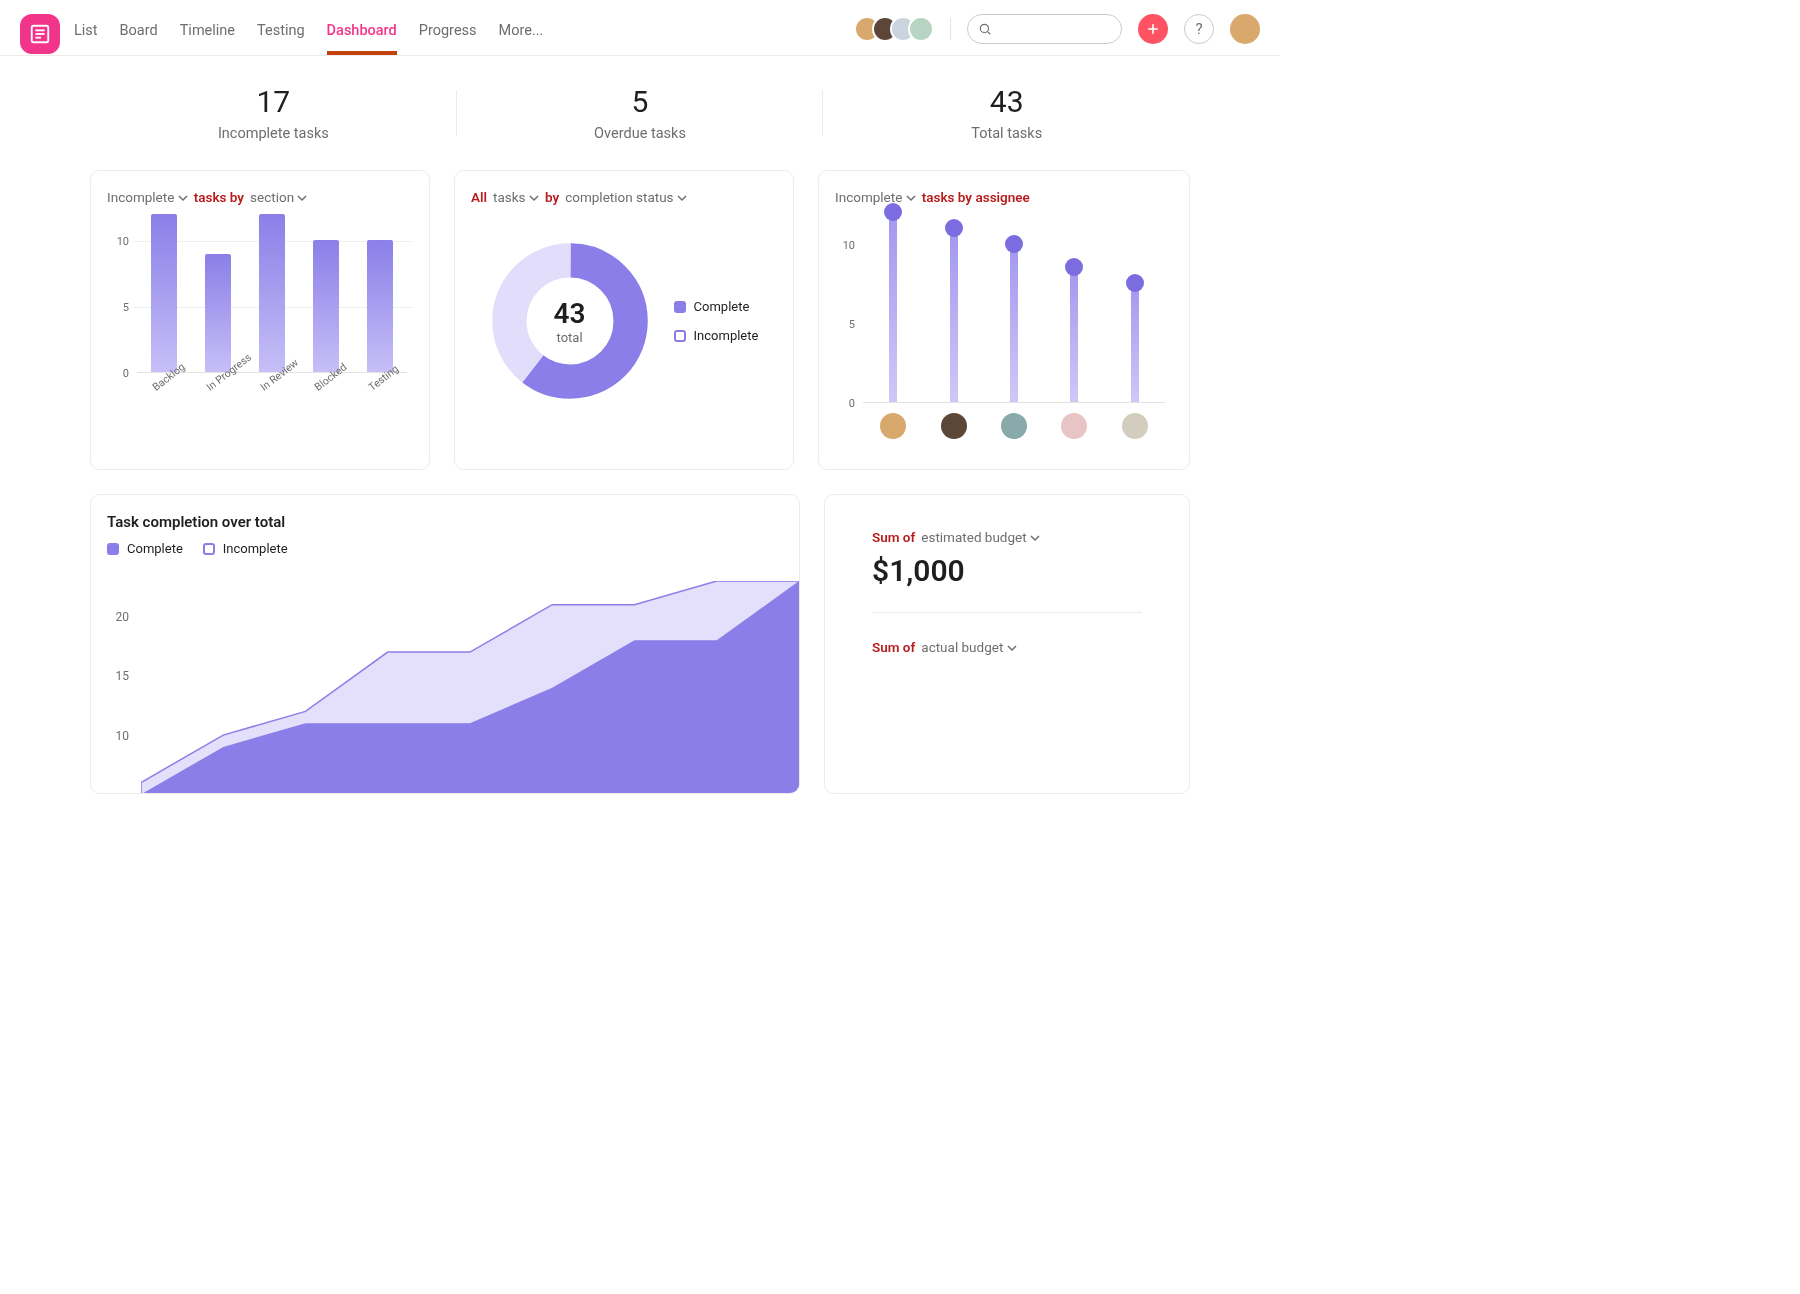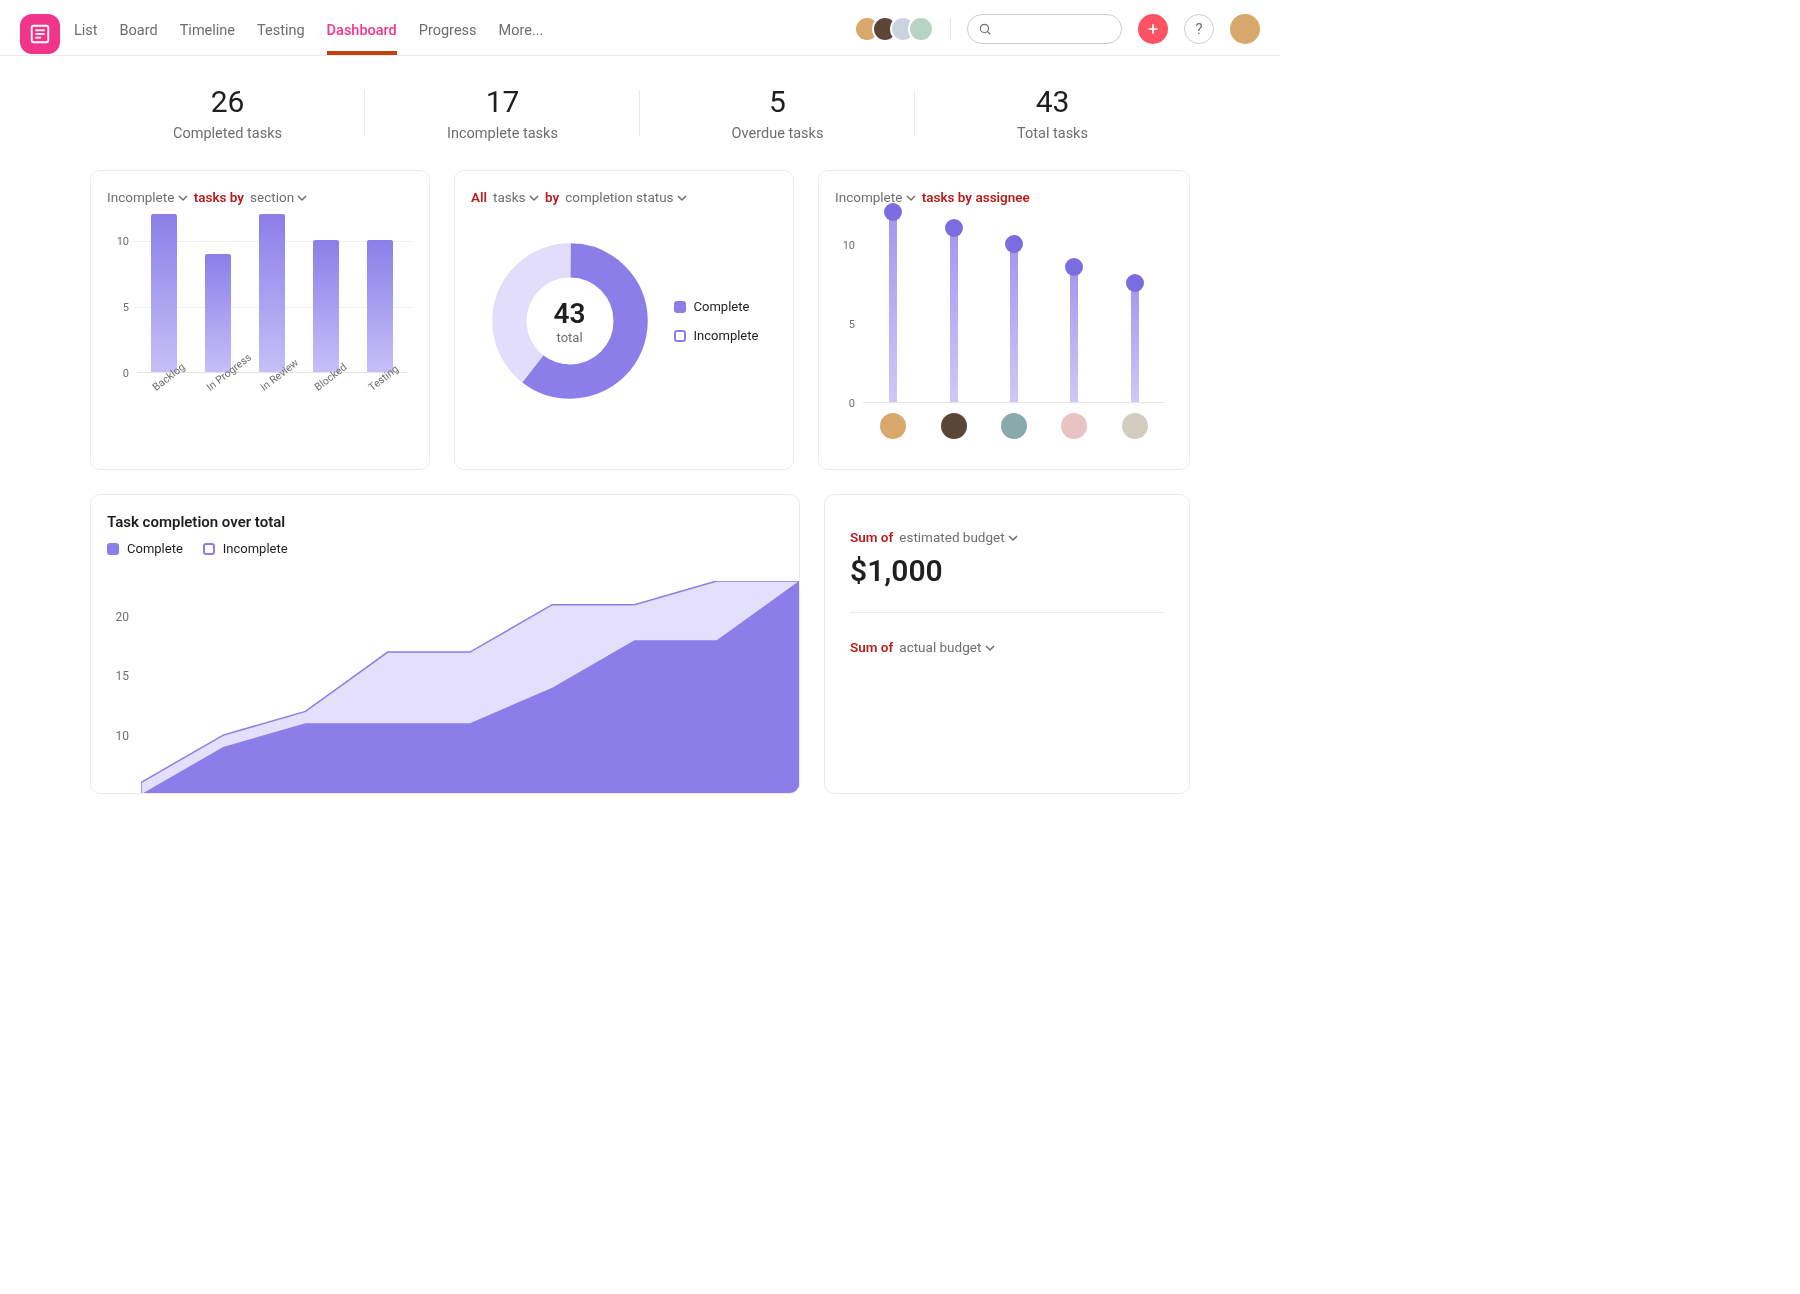--- a/index.html
+++ b/index.html
@@ -32,21 +32,21 @@
   .stat-label { font-size:14.5px; color:#6d6e6f; margin-top:6px; }
 
   .cards-row { display:flex; gap:24px; max-width:1100px; margin:0 auto; }
   .card { background:#fff; border:1px solid #edeae9; border-radius:10px; padding:18px 16px 14px 16px; }
   .row1 .card { height:300px; }
   .row1 { margin-bottom:24px; }
   .card1 { flex:0 0 340px; }
   .card2 { flex:0 0 340px; }
   .card3 { flex:1; }
   .card4 { flex:0 0 710px; height:300px; position:relative; overflow:hidden; }
-  .card5 { flex:1; display:flex; flex-direction:column; padding:26px 25px; }
+  .card5 { flex:1; display:flex; flex-direction:column; padding:26px 47px; }
 
   .card-hdr { display:flex; align-items:center; gap:6px; font-size:13.5px; flex-wrap:wrap; margin-bottom:6px; }
   .hdr-dim { color:#6d6e6f; }
   .hdr-bold { font-weight:600; color:#b91c1c; }
   .chev { display:inline-block; }
   .chev svg { width:10px; height:10px; vertical-align:middle; }
 
   
   .bar-wrap { position:relative; height:200px; margin-top:10px; }
   .bar-axis { position:absolute; left:0; top:0; bottom:42px; width:26px; }
@@ -140,24 +140,20 @@
     </div>
     <div class="circ-btn help-btn">?</div>
     <div class="profile-avatar av-a"></div>
   </div>
 </div>
 
 <div class="content">
 
   <div class="stats-row">
     <div class="stat">
-      <div class="stat-num">26</div>
-      <div class="stat-label">Completed tasks</div>
-    </div>
-    <div class="stat">
       <div class="stat-num">17</div>
       <div class="stat-label">Incomplete tasks</div>
     </div>
     <div class="stat">
       <div class="stat-num">5</div>
       <div class="stat-label">Overdue tasks</div>
     </div>
     <div class="stat">
       <div class="stat-num">43</div>
       <div class="stat-label">Total tasks</div>

